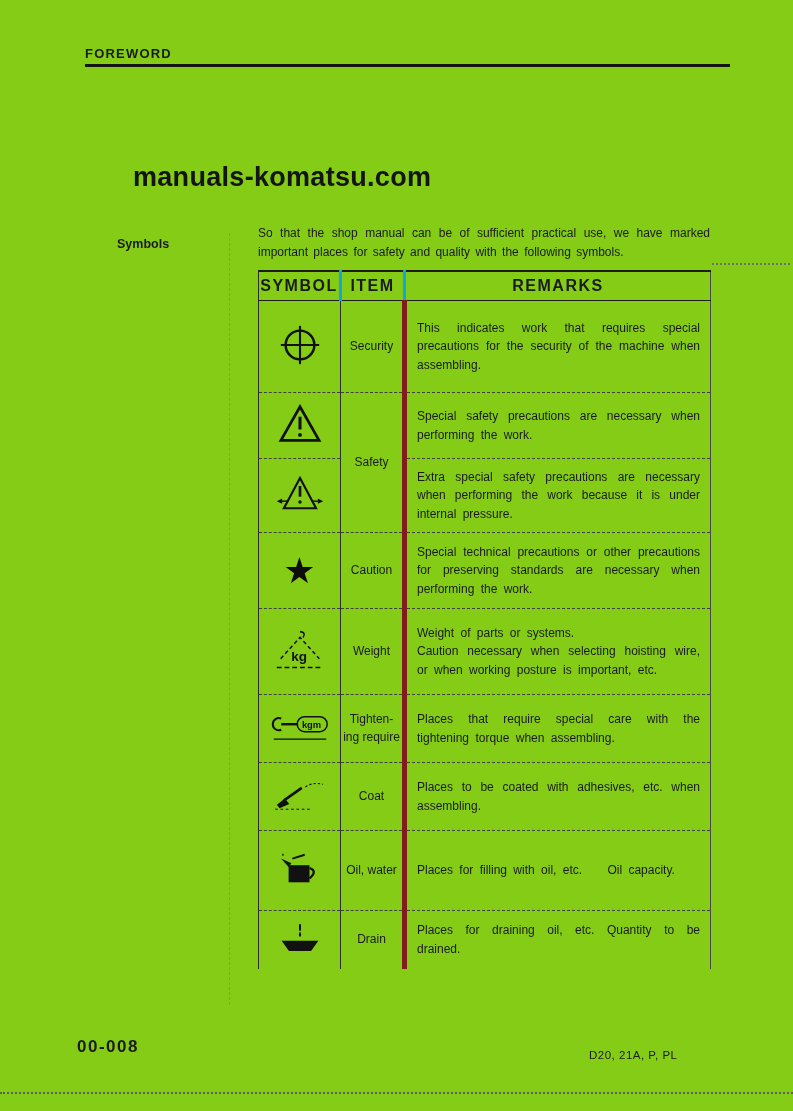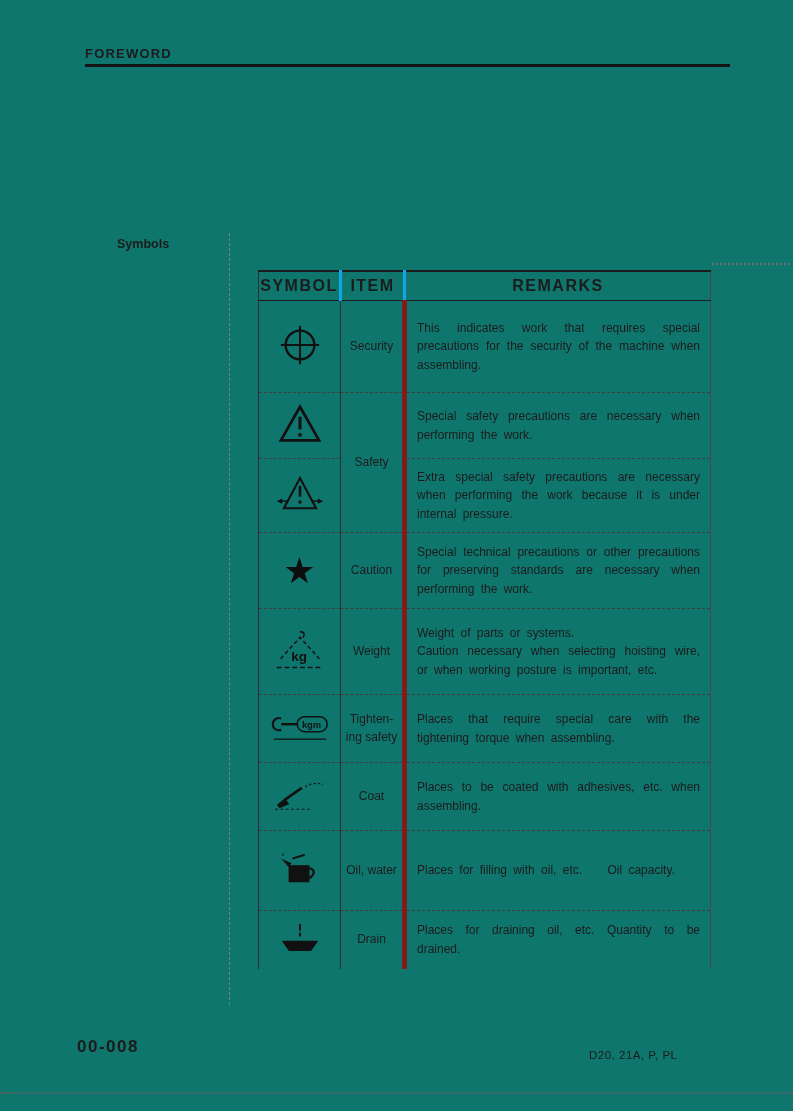--- a/index.html
+++ b/index.html
@@ -1,20 +1,20 @@
 <!DOCTYPE html>
 <html><head>
 <meta charset="utf-8">
 <style>
   html,body{margin:0;padding:0;background:#e8e8e8;}
   .page{
     position:relative;
     width:793px;height:1111px;
     margin:0 auto;
-    background:#0f766e;
+    background:#84cc16;
     font-family:"Liberation Sans", sans-serif;
     color:#1b1b1b;
     overflow:hidden;
   }
   .foreword{
     position:absolute;left:85px;top:46px;
     font-size:13px;font-weight:bold;letter-spacing:1.2px;
   }
   .header-rule{
     position:absolute;left:85px;top:64px;width:645px;height:3px;background:#141414;
@@ -94,23 +94,25 @@
   svg .stroke{stroke:#111;fill:none;}
 </style>
 </head>
 <body>
 
 <div class="page">
 
   <div class="foreword">FOREWORD</div>
   <div class="header-rule"></div>
 
+  <div class="watermark">manuals-komatsu.com</div>
 
   <div class="symbols-label">Symbols</div>
 
+  <div class="intro">So that the shop manual can be of sufficient practical use, we have marked important places for safety and quality with the following symbols.</div>
 
   <table class="sym-table">
     <colgroup>
       <col class="c-symbol">
         <col class="c-item">
         <col class="c-remarks">
     </colgroup>
     <thead>
       <tr>
         <th>SYMBOL</th>
@@ -195,21 +197,21 @@
             <svg width="60" height="30" viewBox="0 0 64 32">
               <path class="stroke" d="M12 7 a6.5 6.5 0 1 0 0 12" stroke-width="2.2"></path>
               <line class="stroke" x1="12" y1="13" x2="30" y2="13" stroke-width="2.6"></line>
               <rect class="stroke" x="29" y="5" rx="8" width="32" height="16" stroke-width="1.6"></rect>
               <text x="34" y="17" font-size="10" font-weight="bold" font-family="Liberation Sans, sans-serif" fill="#111">kgm</text>
               <line class="stroke" x1="4" y1="29" x2="60" y2="29" stroke-width="1.4"></line>
             </svg>
           </span>
         </td>
         <td class="cell-item">Tighten-
-ing safety</td>
+ing require</td>
         <td class="cell-remarks">Places that require special care with the tightening torque when assembling.</td>
       </tr>
 
       <tr class="r7">
         <td class="cell-symbol">
           <span class="icon">
             <svg width="54" height="32" viewBox="0 0 60 36">
               <line class="stroke" x1="12" y1="24" x2="32" y2="10" stroke-width="3"></line>
               <path d="M4 29 l9 -7 l5 6 l-11 5 z" fill="#111"></path>
               <path class="stroke" d="M36 9 q9 -6 20 -3" stroke-width="1.3" stroke-dasharray="2.5 2.5"></path>

